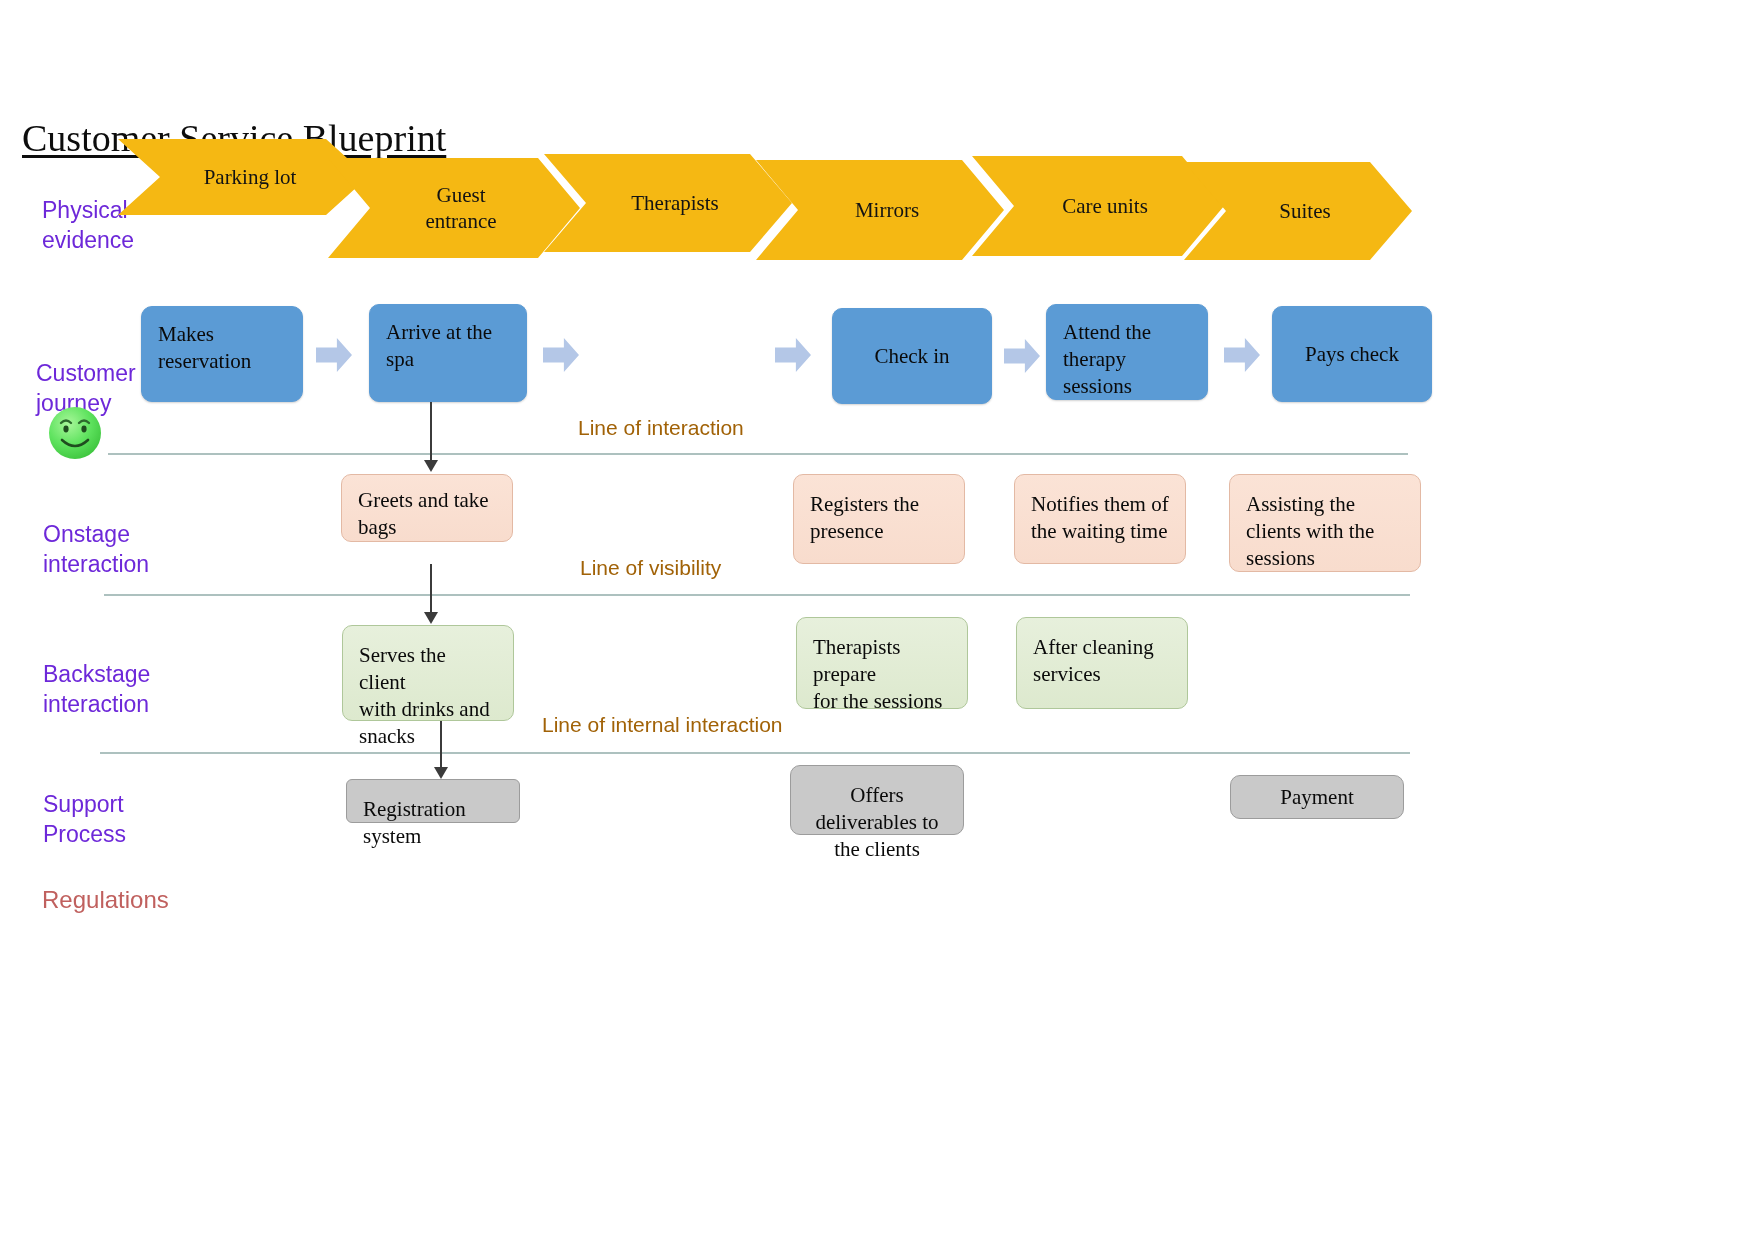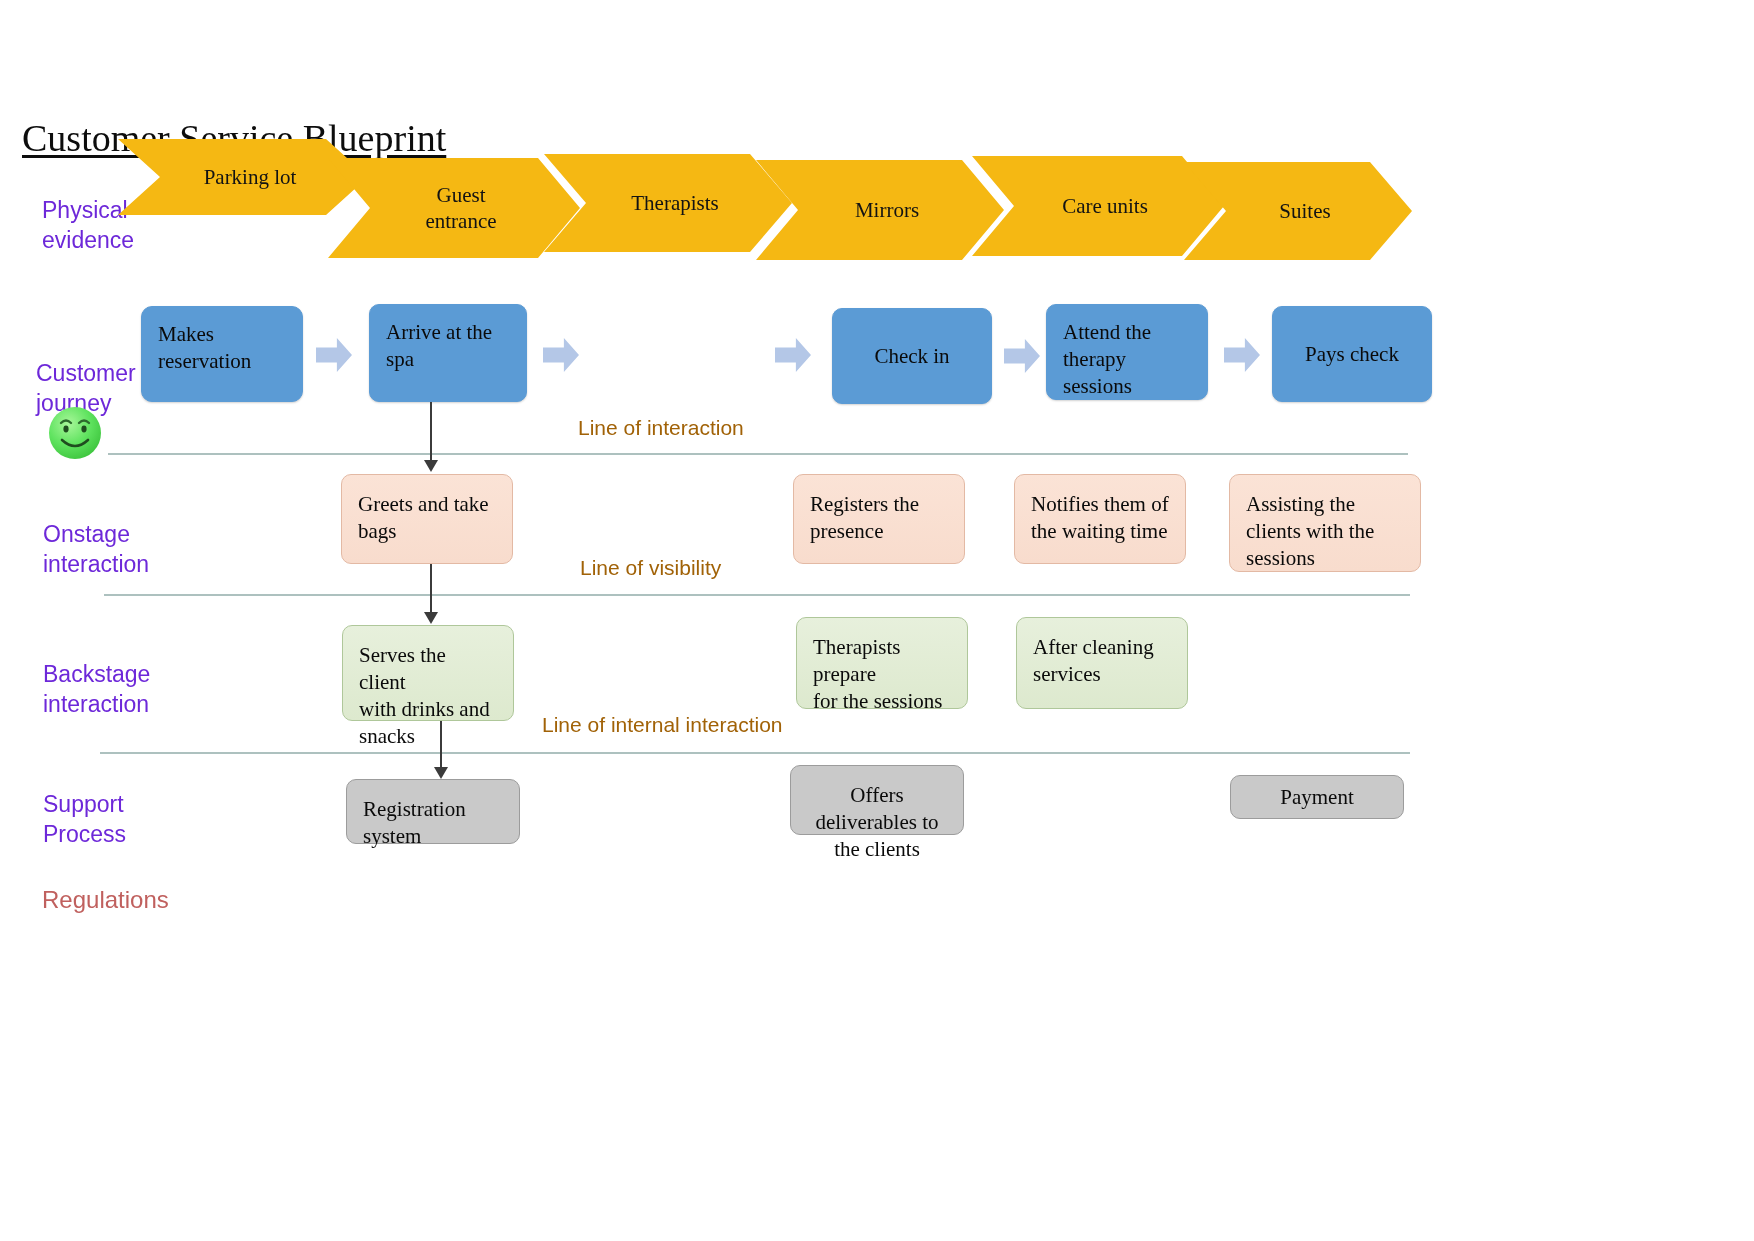--- a/index.html
+++ b/index.html
@@ -251,21 +251,21 @@
   </div>
   <div class="connector" style="left:1224px; top:338px;"></div>
 
   <div class="box journey center" style="left:1272px; top:306px; width:160px; height:96px;">
     <span class="box-text">Pays check</span>
   </div>
 
   <div class="line-caption" style="left:578px; top:416px;">Line of interaction</div>
   <div class="sep-line" style="left:108px; top:453px; width:1300px;"></div>
 
-  <div class="box onstage" style="left:341px; top:474px; width:172px; height:90px;">
+  <div class="box onstage" style="left:341px; top:474px; width:172px; height:68px;align-items:flex-end;">
     <span class="box-text">Greets and take
 bags</span>
   </div>
   <div class="box onstage" style="left:793px; top:474px; width:172px; height:90px;">
     <span class="box-text">Registers the
 presence</span>
   </div>
   <div class="box onstage" style="left:1014px; top:474px; width:172px; height:90px;">
     <span class="box-text">Notifies them of
 the waiting time</span>
@@ -289,21 +289,21 @@
 for the sessions</span>
   </div>
   <div class="box backstage" style="left:1016px; top:617px; width:172px; height:92px;">
     <span class="box-text">After cleaning
 services</span>
   </div>
 
   <div class="line-caption" style="left:542px; top:713px;">Line of internal interaction</div>
   <div class="sep-line" style="left:100px; top:752px; width:1310px;"></div>
 
-  <div class="box support" style="left:346px; top:779px; width:174px; height:65px;">
+  <div class="box support" style="left:346px; top:779px; width:174px; height:44px;border-radius:6px;">
     <span class="box-text">Registration
 system</span>
   </div>
   <div class="box support center-h" style="left:790px; top:765px; width:174px; height:70px;">
     <span class="box-text">Offers
 deliverables to
 the clients</span>
   </div>
   <div class="box support center" style="left:1230px; top:775px; width:174px; height:44px;align-items:center;">
     <span class="box-text">Payment</span>

